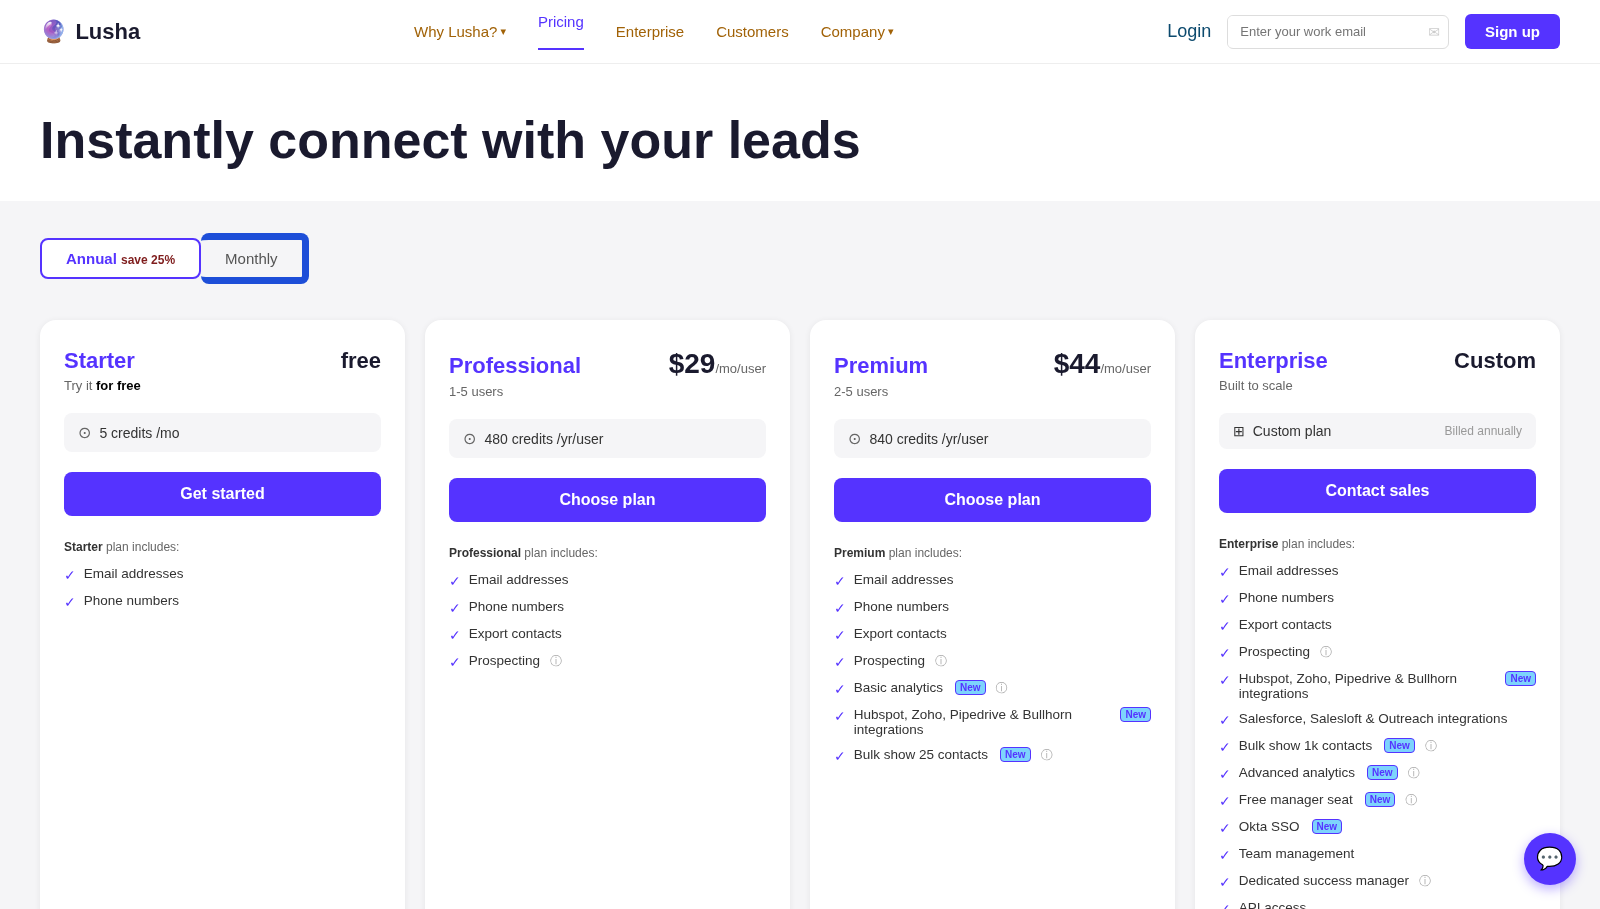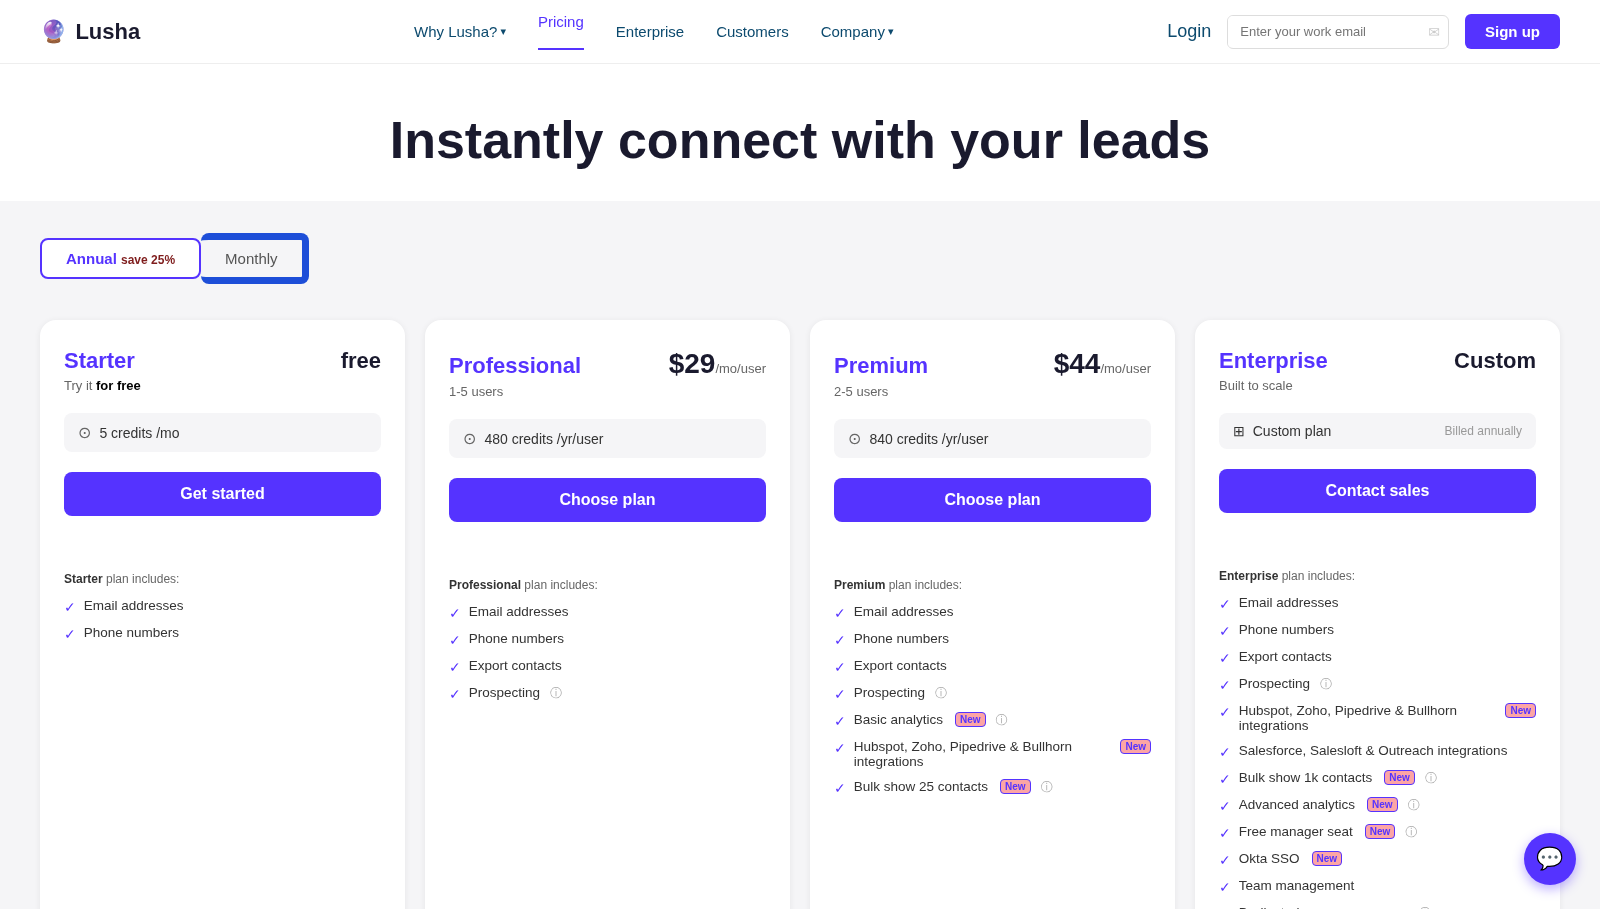--- a/index.html
+++ b/index.html
@@ -7,35 +7,35 @@
 
     
     nav {
       display: flex; align-items: center; justify-content: space-between;
       padding: 0 40px; height: 64px; border-bottom: 1px solid #eee; background: #fff;
     }
     .nav-logo { display: flex; align-items: center; gap: 8px; text-decoration: none; }
     .nav-logo-icon { font-size: 22px; }
     .nav-logo-text { font-size: 22px; font-weight: 700; color: #1a1a2e; }
     .nav-links { display: flex; align-items: center; gap: 32px; }
-    .nav-link { text-decoration: none; color: #0c4a6e; font-size: 15px; cursor: pointer; }
+    .nav-link { text-decoration: none; color: #a16207; font-size: 15px; cursor: pointer; }
     .nav-link.active { color: #5533ff; border-bottom: 2px solid #5533ff; padding-bottom: 18px; }
     .nav-link-dropdown { display: flex; align-items: center; gap: 3px; }
     .nav-right { display: flex; align-items: center; gap: 16px; }
     .login-link { text-decoration: none; color: #0c4a6e; font-size: 18px; font-weight: 500; cursor: pointer; }
     .email-input-wrap { display: flex; align-items: center; border: 1px solid #ddd; border-radius: 6px; overflow: hidden; background: #fff; }
     .email-input { border: none; outline: none; padding: 8px 12px; font-size: 13px; color: #999; width: 200px; }
     .email-icon { padding: 8px 8px 8px 0; color: #ccc; font-size: 14px; }
     .signup-btn {
       background: #5533ff; color: #fff; border: none; border-radius: 6px;
       padding: 9px 20px; font-size: 15px; font-weight: 600; cursor: pointer;
     }
 
     
-    .hero { text-align: center; padding: 48px 40px 32px; background: #fff; }
+    .hero { text-align: left; padding: 48px 40px 32px; background: #fff; }
     .hero h1 { font-size: 52px; font-weight: 700; color: #1a1a2e; line-height: 1.1; }
 
     
     .pricing-section { background: #f5f5f7; padding: 32px 40px 60px; }
 
     
     .billing-toggle { display: flex; align-items: center; gap: 0; margin-bottom: 36px; }
     .toggle-btn {
       padding: 10px 24px; border-radius: 8px; font-size: 15px; font-weight: 500;
       cursor: pointer; border: 7px solid #1d4ed8; background: transparent; color: #555;
@@ -82,29 +82,29 @@
     }
     .custom-plan-row-left { display: flex; align-items: center; gap: 8px; }
     .billed-text { font-size: 12px; color: #999; }
 
     .plan-cta-btn {
       width: 100%; padding: 13px; border-radius: 8px; border: none;
       background: #5533ff; color: #fff; font-size: 16px; font-weight: 600;
       cursor: pointer; margin-bottom: 24px;
     }
 
-    .plan-includes-label { font-size: 12px; color: #666; margin-bottom: 12px; margin-top: 32px; }
+    .plan-includes-label { font-size: 12px; color: #666; margin-bottom: 12px; }
     .plan-includes-label b { color: #333; font-weight: 600; }
 
     .feature-list { list-style: none; display: flex; flex-direction: column; gap: 10px; }
     .feature-item { display: flex; align-items: flex-start; gap: 8px; font-size: 13.5px; color: #333; }
     .check-icon { color: #5533ff; font-size: 14px; margin-top: 1px; flex-shrink: 0; }
     .badge-new {
       display: inline-block; font-size: 10px; font-weight: 600;
-      background: #fca5a5; border: 1.5px solid #5533ff; color: #5533ff;
+      background: #7dd3fc; border: 1.5px solid #5533ff; color: #5533ff;
       border-radius: 4px; padding: 1px 4px; margin-left: 4px; vertical-align: middle;
     }
     .info-icon { color: #aaa; font-size: 12px; margin-left: 2px; vertical-align: middle; cursor: pointer; }
 
     
     .chat-bubble {
       position: fixed; bottom: 24px; right: 24px;
       width: 52px; height: 52px; border-radius: 50%;
       background: #5533ff; display: flex; align-items: center; justify-content: center;
       cursor: pointer; box-shadow: 0 4px 12px rgba(85,51,255,0.4);

